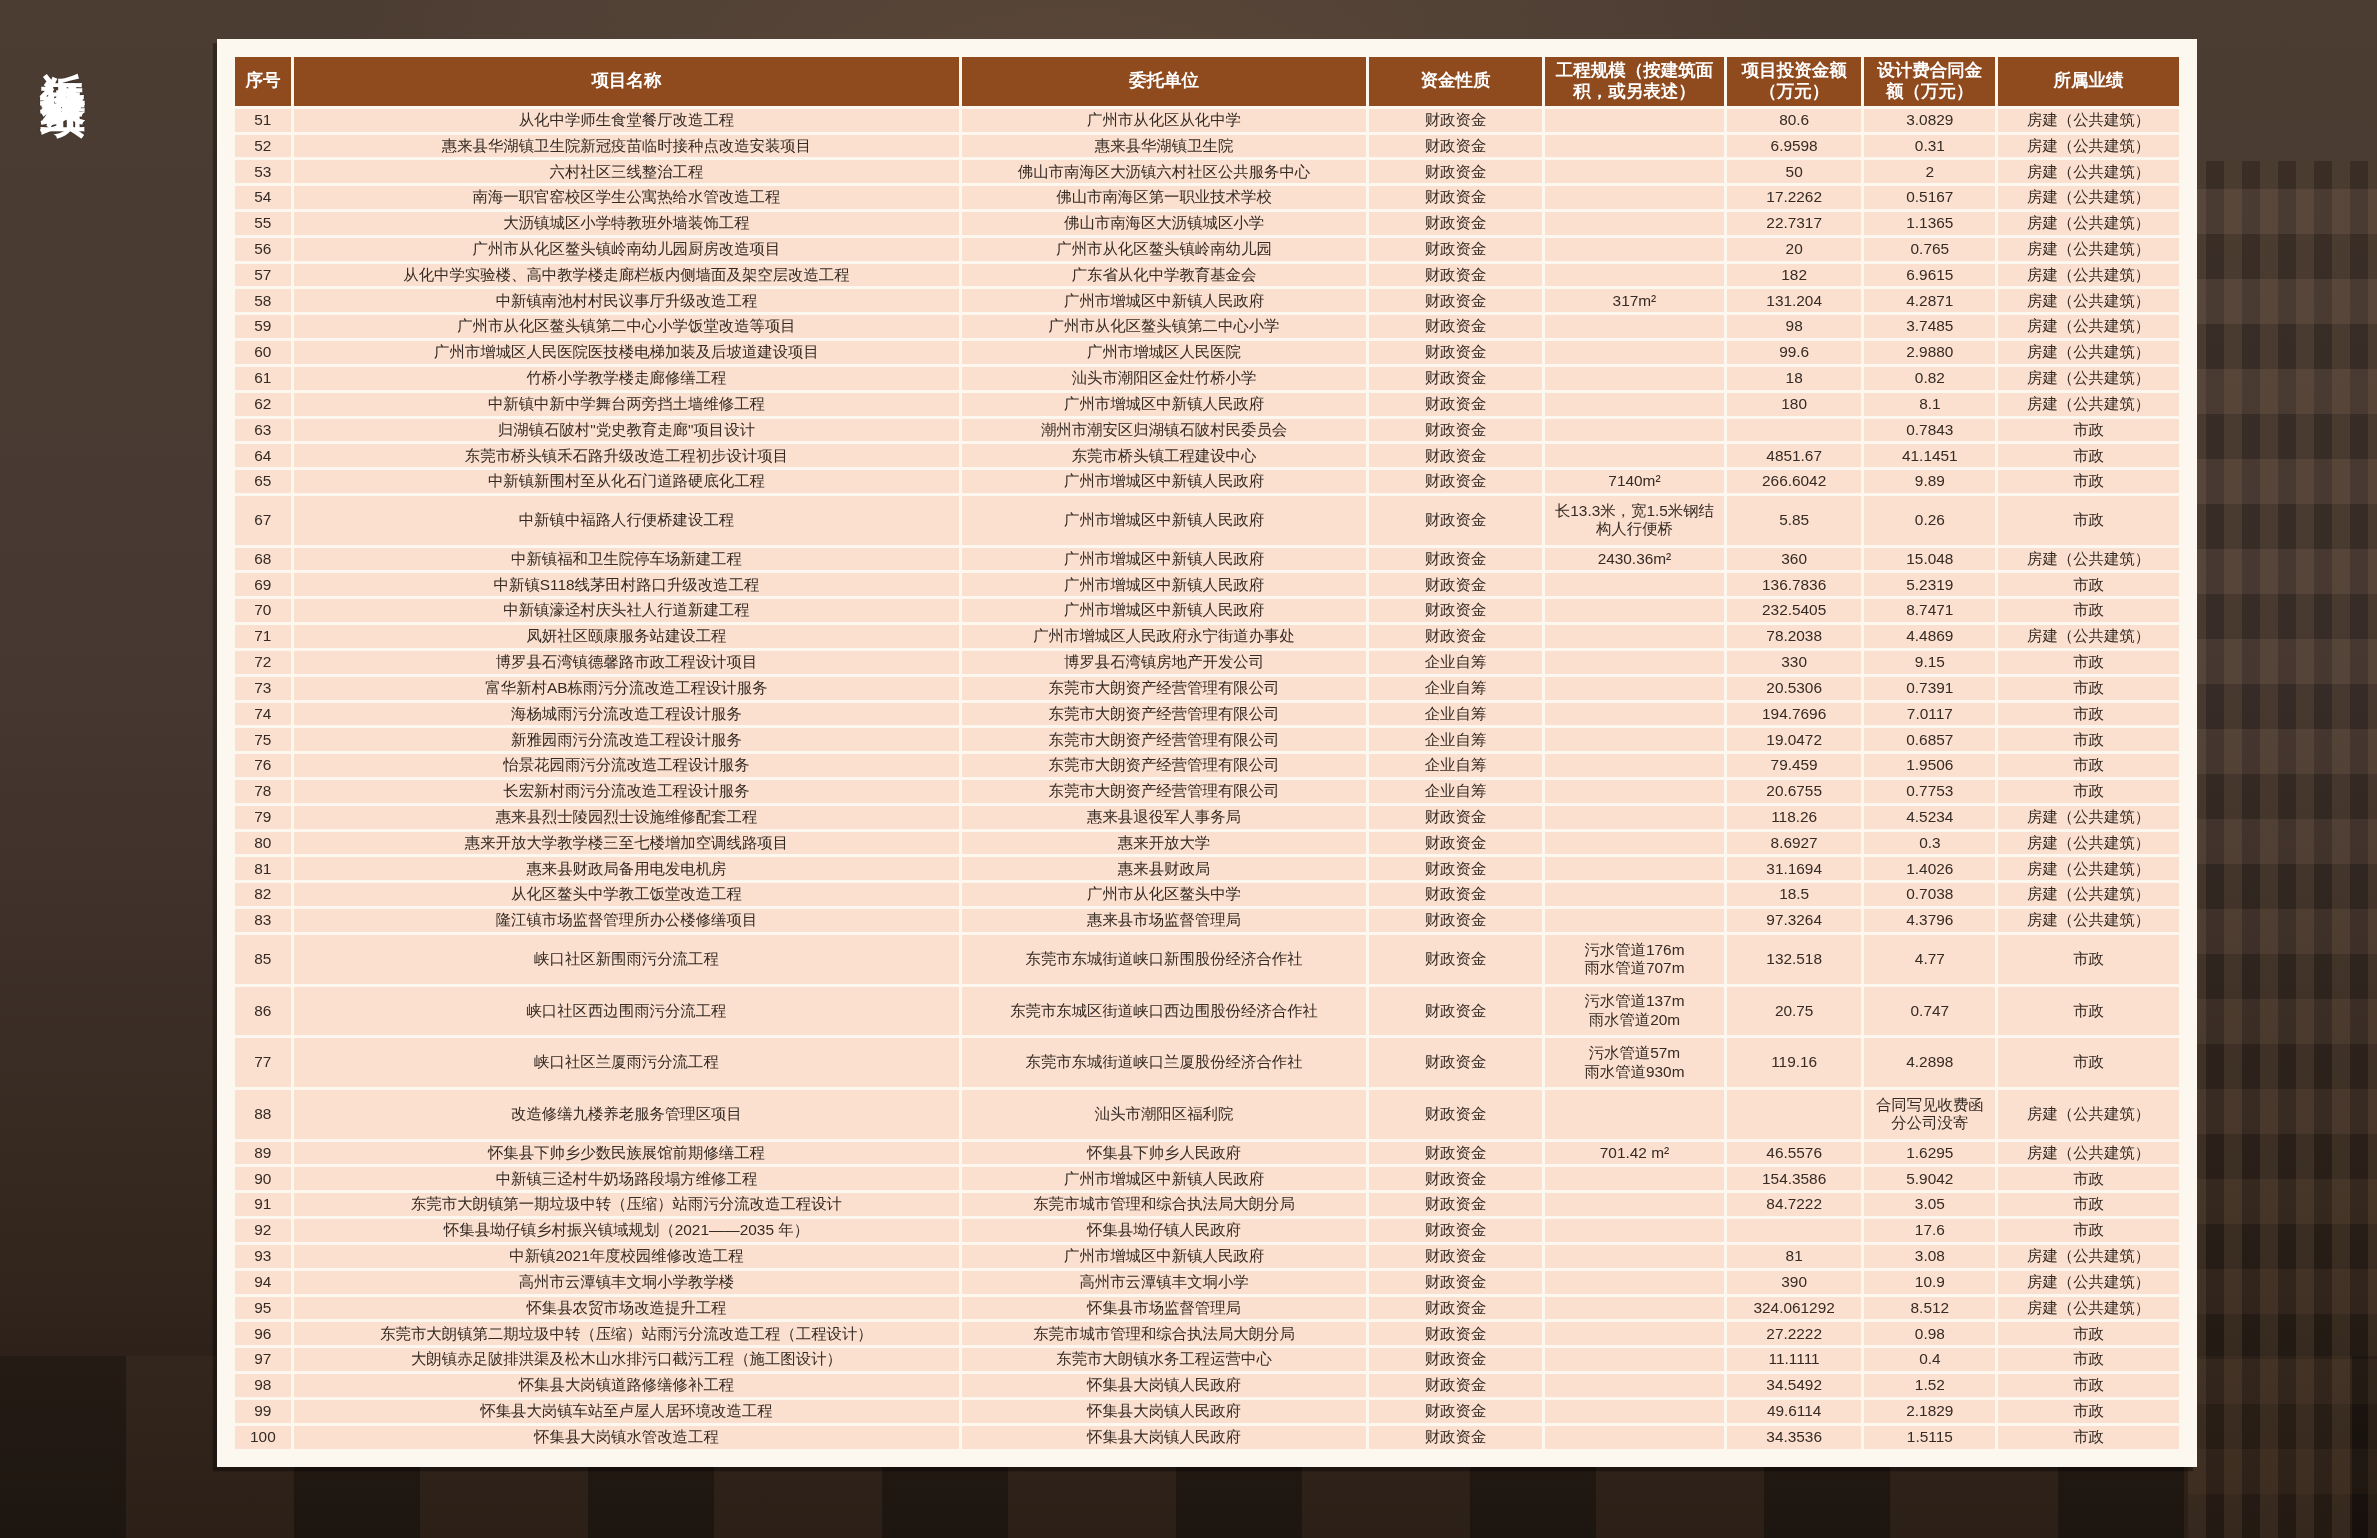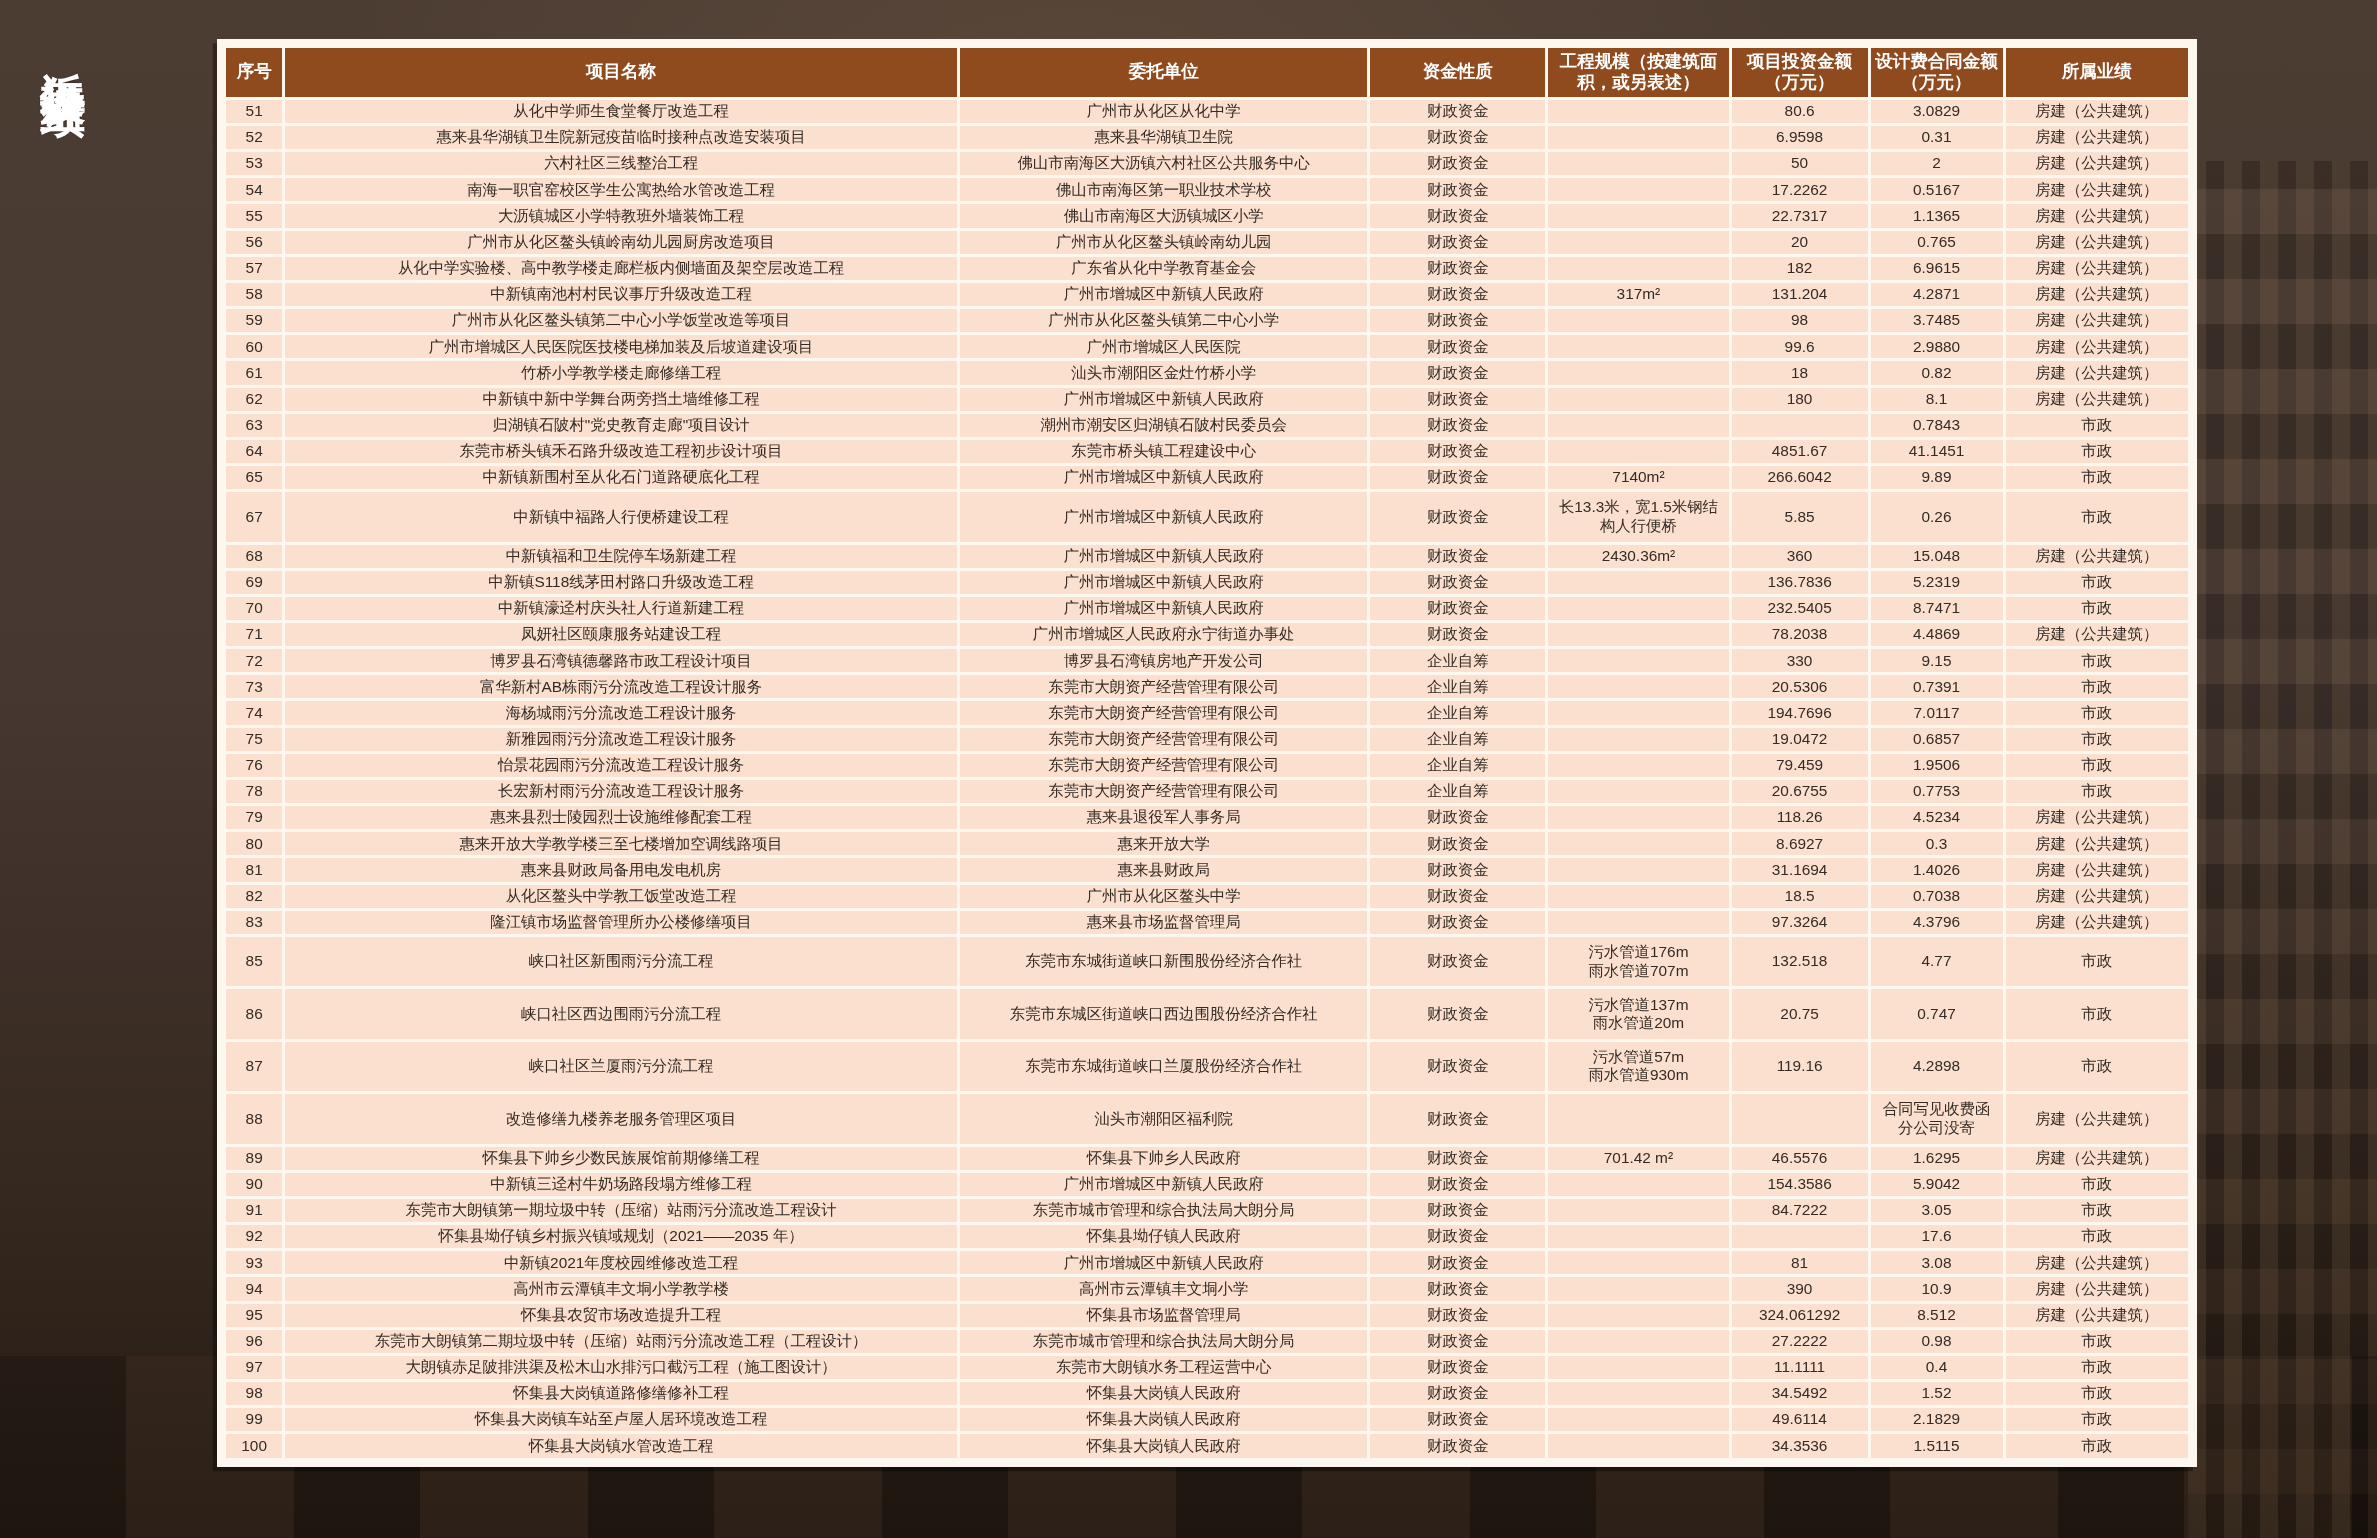--- a/index.html
+++ b/index.html
@@ -28,21 +28,21 @@
   .vtitle{
     position:absolute;left:41px;top:36px;margin:0;
     writing-mode:vertical-rl;text-orientation:upright;
     color:#ffffff;font-size:45px;font-weight:bold;
     letter-spacing:4.2px;line-height:1.0;
     text-shadow:0 0 1.4px rgba(0,0,0,.4);
   }
   .table-wrap{
     position:absolute;left:217px;top:39px;width:1980px;height:1428px;
     background:#fcf7ef;
-    padding:6px;box-sizing:border-box;
+    padding:15px;box-sizing:border-box;
     box-shadow:-4.2px 4.2px 0 rgba(0,0,0,.35);
   }
   table{
     width:100%;height:100%;
     border-collapse:separate;border-spacing:3.5px;
     table-layout:fixed;
   }
   th,td{overflow:hidden;}
   thead th{
     background:#8f4a1e;color:#ffffff;
@@ -417,21 +417,21 @@
             <td class="col-1">峡口社区西边围雨污分流工程</td>
             <td class="col-2">东莞市东城区街道峡口西边围股份经济合作社</td>
             <td class="col-3">财政资金</td>
             <td class="col-4">污水管道137m
 雨水管道20m</td>
             <td class="col-5">20.75</td>
             <td class="col-6">0.747</td>
             <td class="col-7">市政</td>
           </tr>
           <tr class="tall">
-            <td class="col-0">87</td>
+            <td class="col-0">77</td>
             <td class="col-1">峡口社区兰厦雨污分流工程</td>
             <td class="col-2">东莞市东城街道峡口兰厦股份经济合作社</td>
             <td class="col-3">财政资金</td>
             <td class="col-4">污水管道57m
 雨水管道930m</td>
             <td class="col-5">119.16</td>
             <td class="col-6">4.2898</td>
             <td class="col-7">市政</td>
           </tr>
           <tr class="tall">

